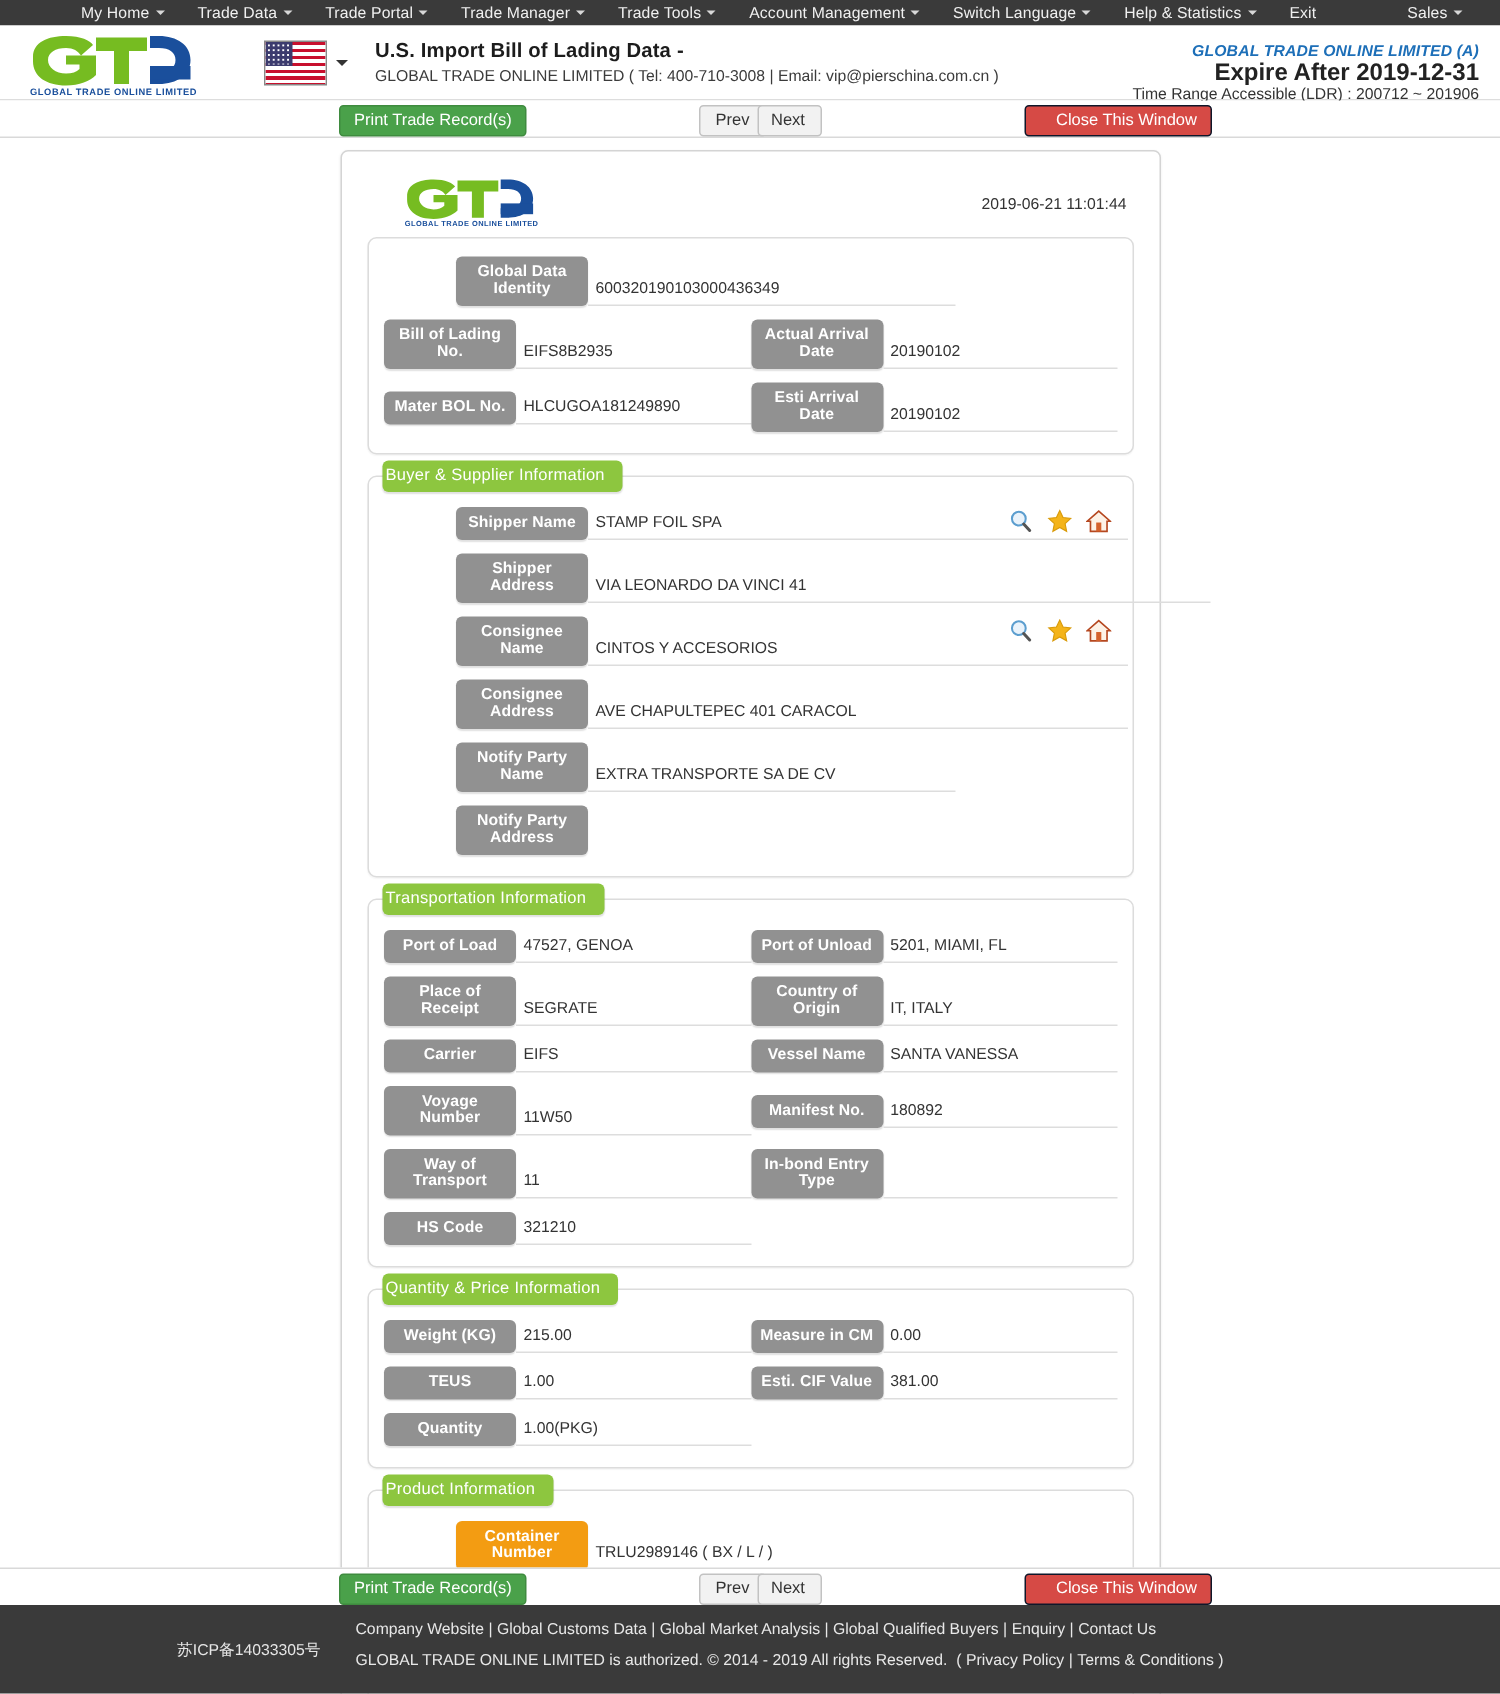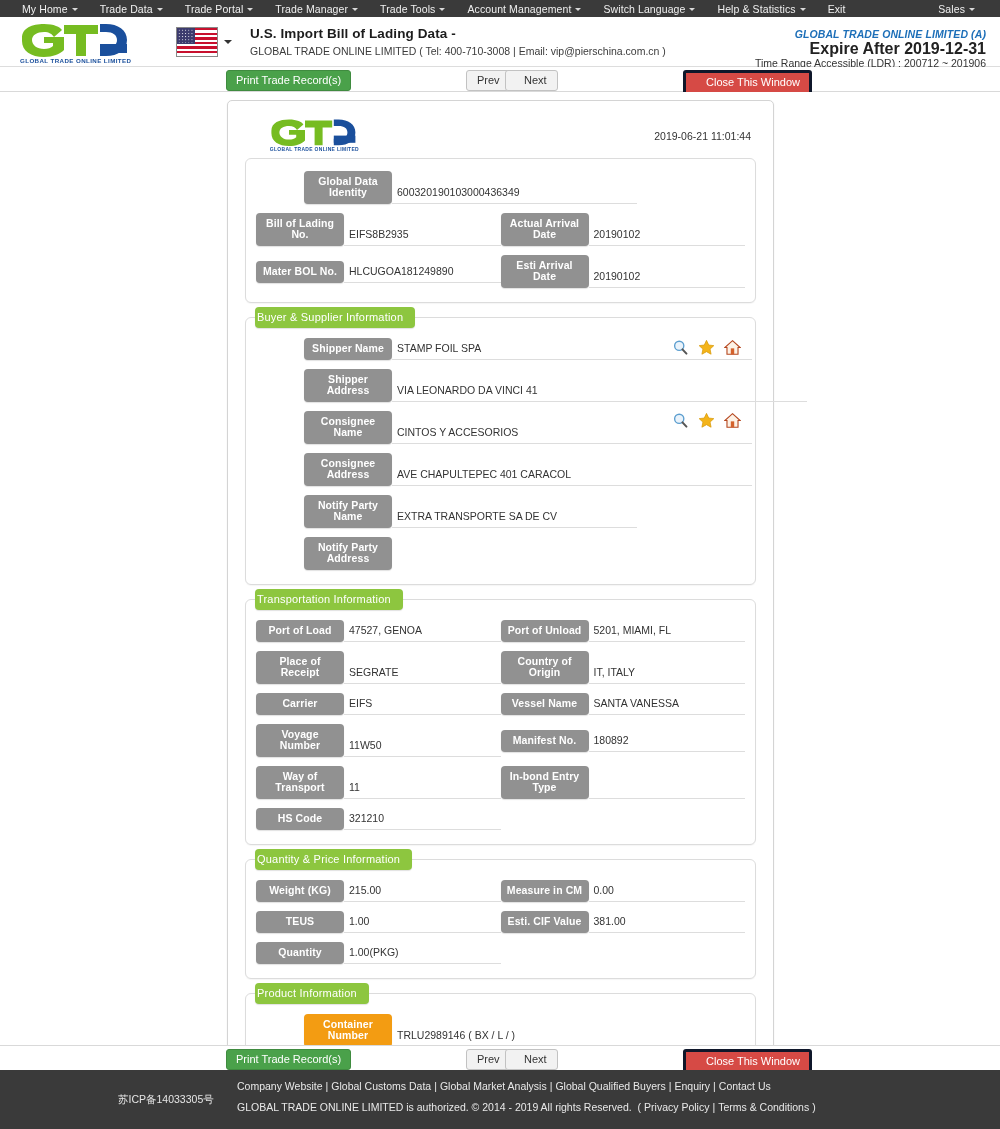--- a/index.html
+++ b/index.html
@@ -20,21 +20,21 @@
     padding: 0 14px;
     color: #f1f1f1;
     font-size: 10.5px;
   }
   .topnav .nav-item {
     padding: 0 11px;
     white-space: nowrap;
     color: #f0f0f0;
     letter-spacing: .1px;
   }
-  .topnav .nav-item:first-child { padding-left: 8px; }
+  .topnav .nav-item:first-child { padding-left: 8px; margin-left: 32px; }
   .caret {
     display: inline-block;
     width: 0; height: 0;
     margin-left: 4px;
     border-left: 3px solid transparent;
     border-right: 3px solid transparent;
     border-top: 3px solid #d8d8d8;
     vertical-align: middle;
   }
   .topnav .spacer { flex: 1 1 auto; }
@@ -108,22 +108,22 @@
     position: absolute;
     font-size: 11px;
     border-radius: 3px;
     padding: 3px 9px 4px 9px;
     cursor: pointer;
     line-height: 12px;
     white-space: nowrap;
   }
   .btn-print { left: 226px; top: 3px; background: #4aa14a; border: 1px solid #3f8b3f; color: #fff; }
   .btn-prev  { left: 466px; top: 3px; background: #f2f2f2; border: 1px solid #c2c2c2; color: #333; padding: 3px 10px 4px 10px;}
-  .btn-next  { left: 505px; top: 3px; background: #f2f2f2; border: 1px solid #c2c2c2; color: #333; padding: 3px 10px 4px 18px;}
-  .btn-close { left: 683px; top: 3px; background: #d64a45; border: 3px solid #0f172a; color: #fff; padding-left: 20px; }
+  .btn-next  { left: 505px; top: 3px; background: #f2f2f2; border: 1px solid #c2c2c2; color: #333; padding: 3px 10px 4px 8px;}
+  .btn-close { left: 683px; top: 3px; background: #d64a45; border: 1px solid #0f172a; color: #fff; padding-left: 20px; }
 
   
   .page-body {
     background: #ffffff;
     padding: 0;
     position: relative;
     height: 953px;
   }
   .doc-card {
     position: absolute;

